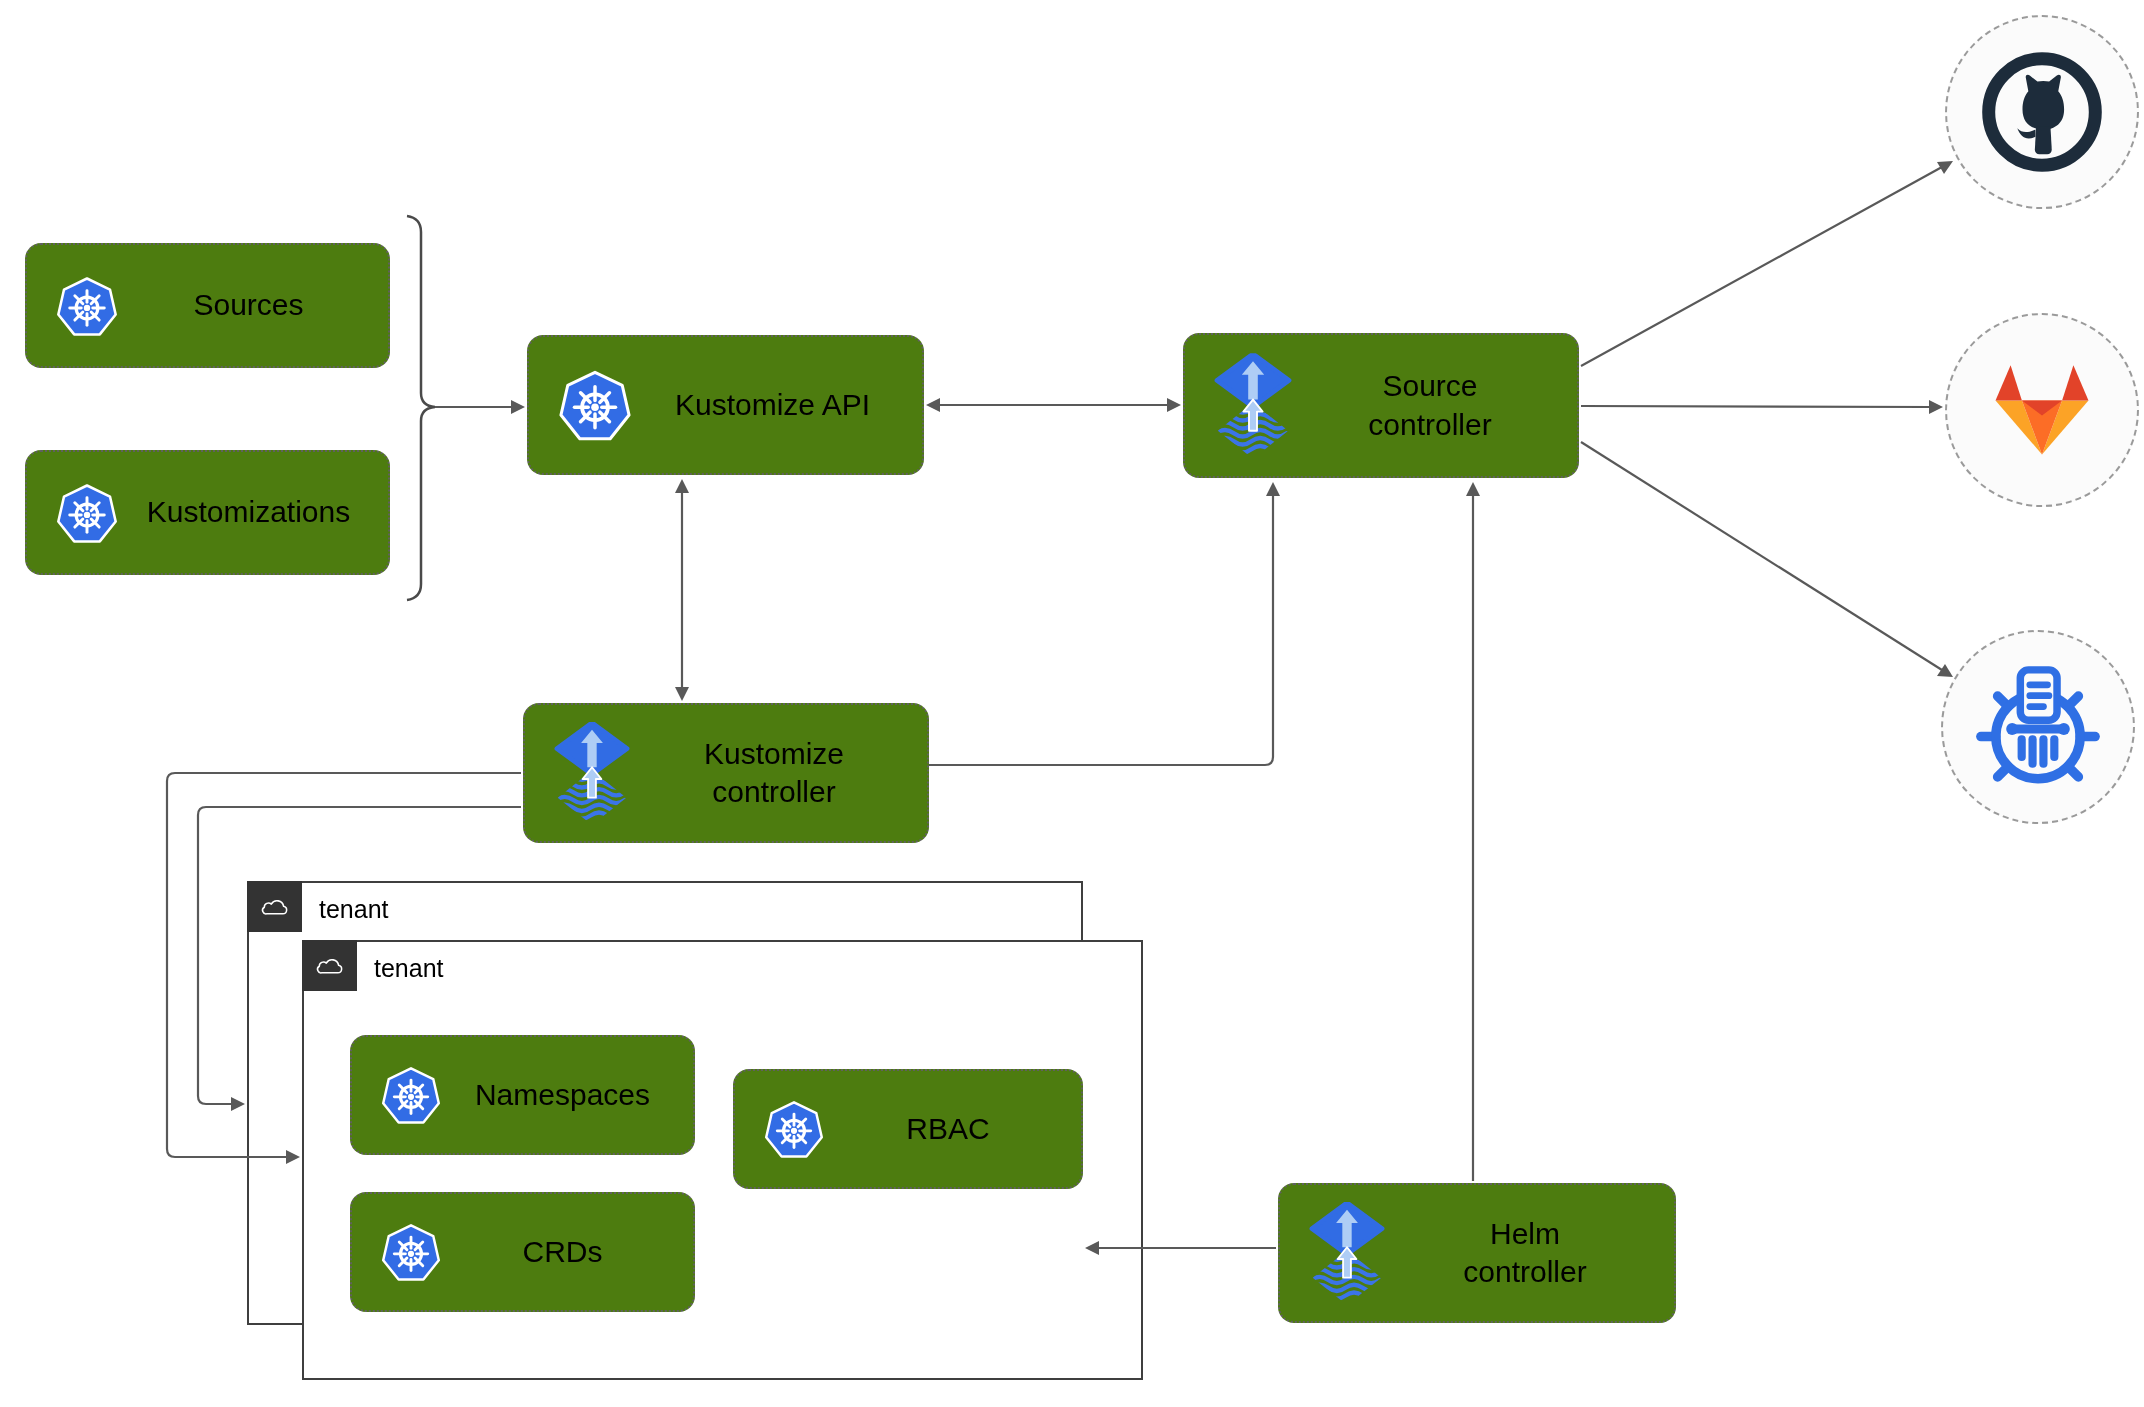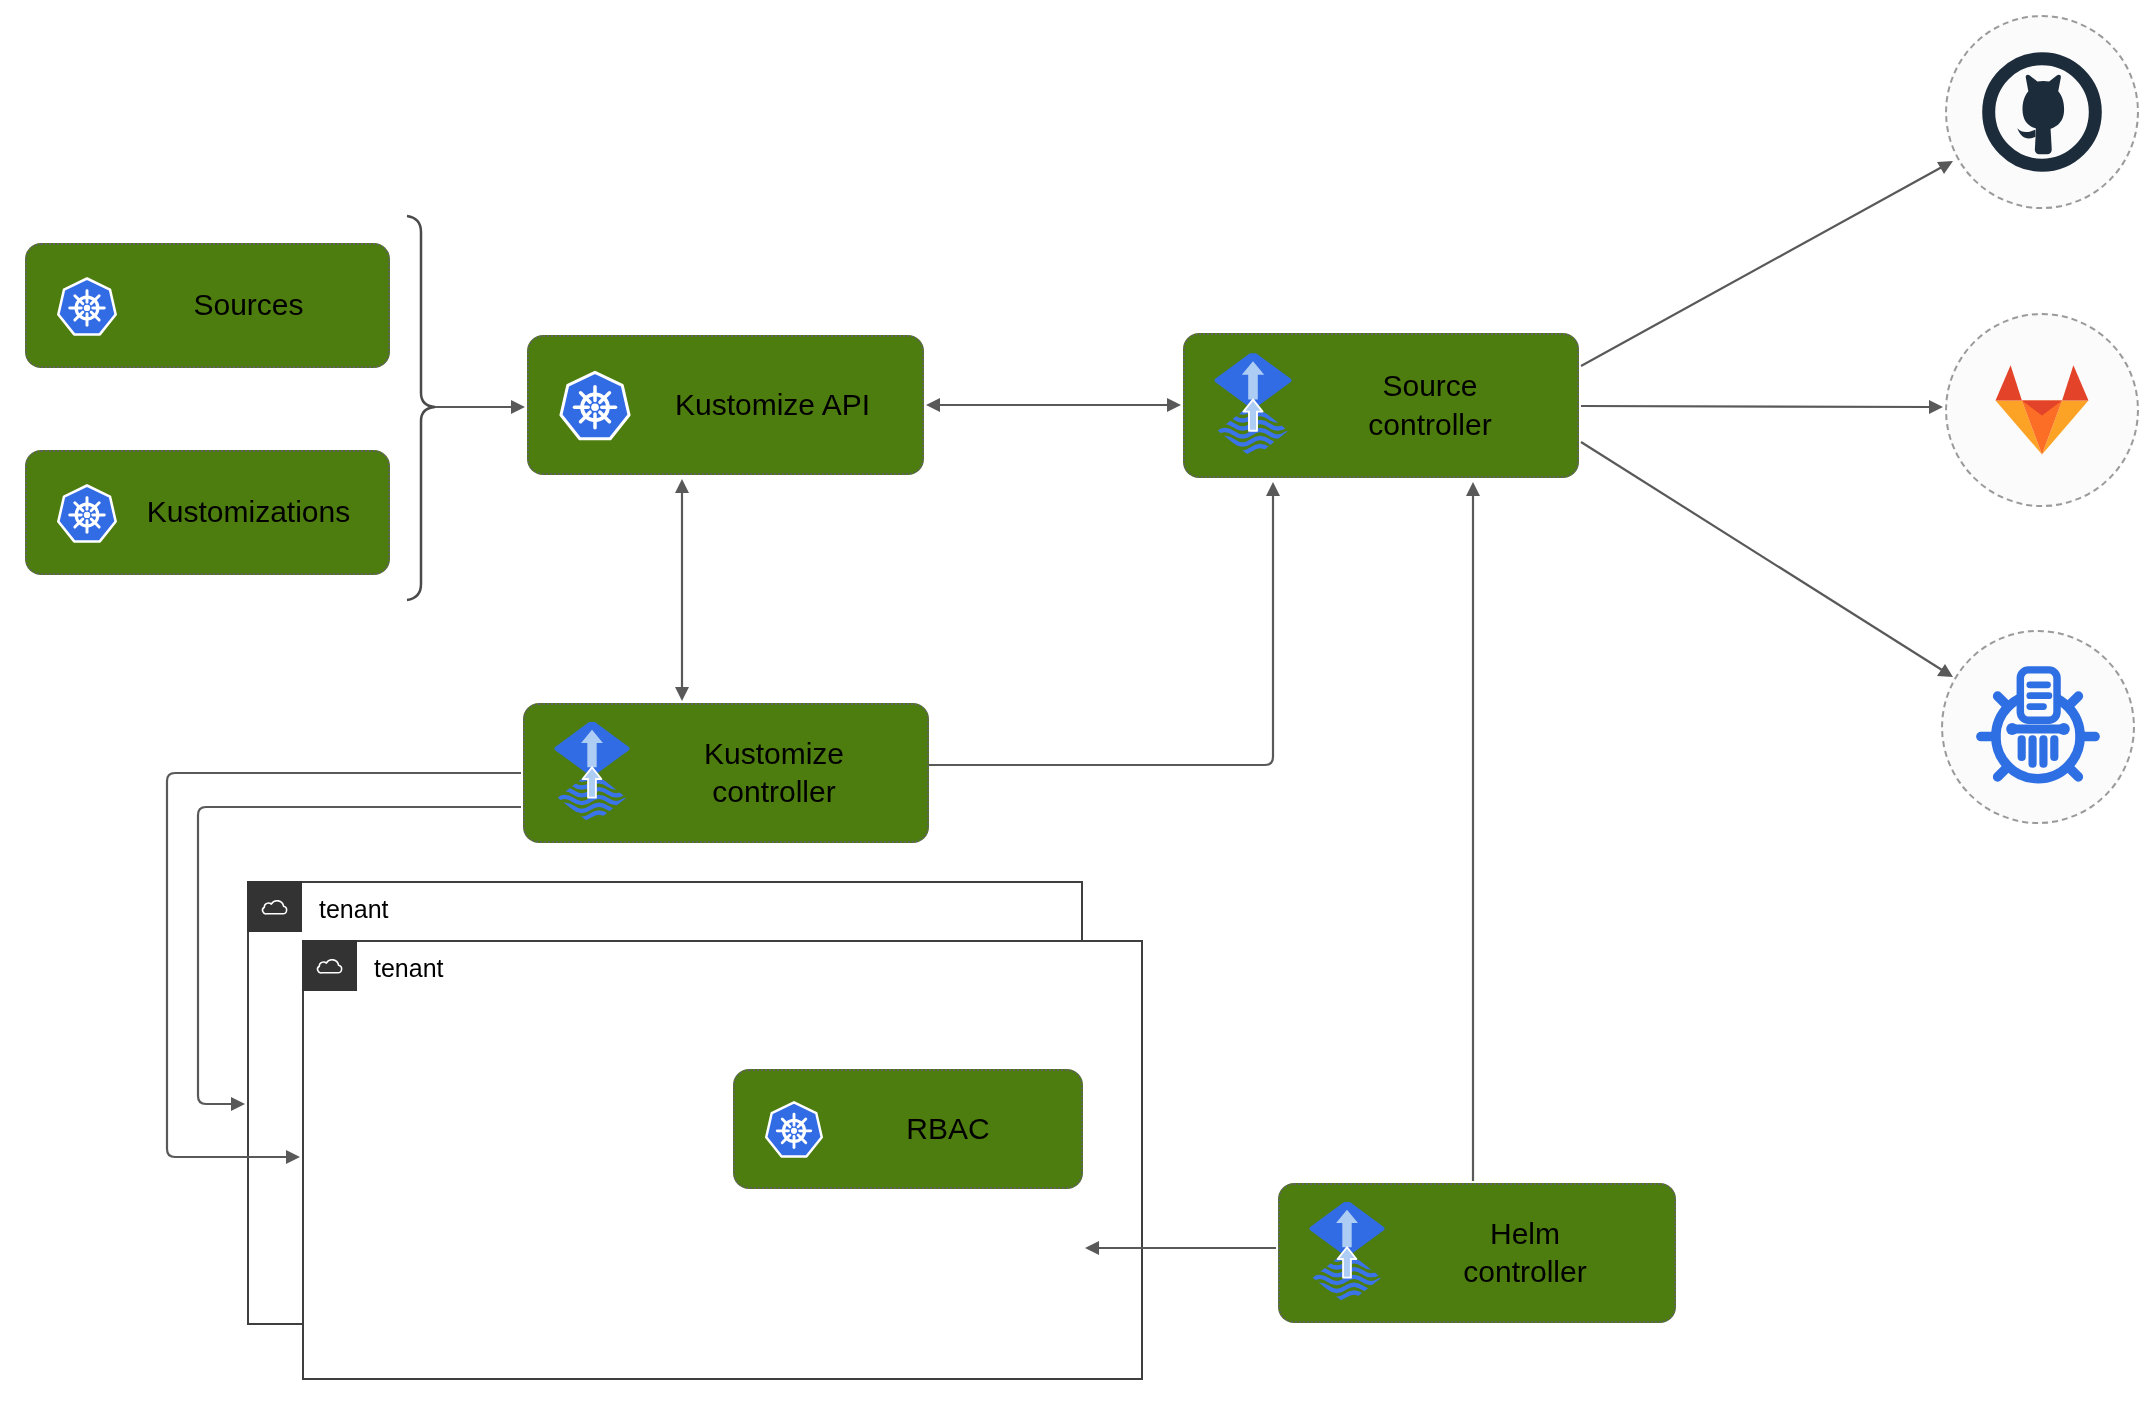--- a/index.html
+++ b/index.html
@@ -202,28 +202,40 @@
   </div>
 
   <div class="box" style="left:1278px;top:1183px;width:398px;height:140px">
     <svg class="ic" width="78" height="103" viewBox="0 0 100 132">
         <use href="#sym-flux"></use>
       </svg>
     <div class="box-label">Helm
 controller</div>
   </div>
 
+  <div class="box" style="left:350px;top:1035px;width:345px;height:120px">
+    <svg class="ic" width="62" height="62" viewBox="0 0 100 100">
+        <use href="#sym-k8s"></use>
+      </svg>
+    <div class="box-label">Namespaces</div>
+  </div>
 
   <div class="box" style="left:733px;top:1069px;width:350px;height:120px">
     <svg class="ic" width="62" height="62" viewBox="0 0 100 100">
         <use href="#sym-k8s"></use>
       </svg>
     <div class="box-label">RBAC</div>
   </div>
 
+  <div class="box" style="left:350px;top:1192px;width:345px;height:120px">
+    <svg class="ic" width="62" height="62" viewBox="0 0 100 100">
+        <use href="#sym-k8s"></use>
+      </svg>
+    <div class="box-label">CRDs</div>
+  </div>
 
 
   <div class="circle" style="left:1945px;top:15px">
     <svg width="130" height="130" viewBox="0 0 100 100">
         <use href="#sym-github"></use>
       </svg>
   </div>
 
   <div class="circle" style="left:1945px;top:313px">
     <svg width="126" height="103" viewBox="0 0 100 82">

